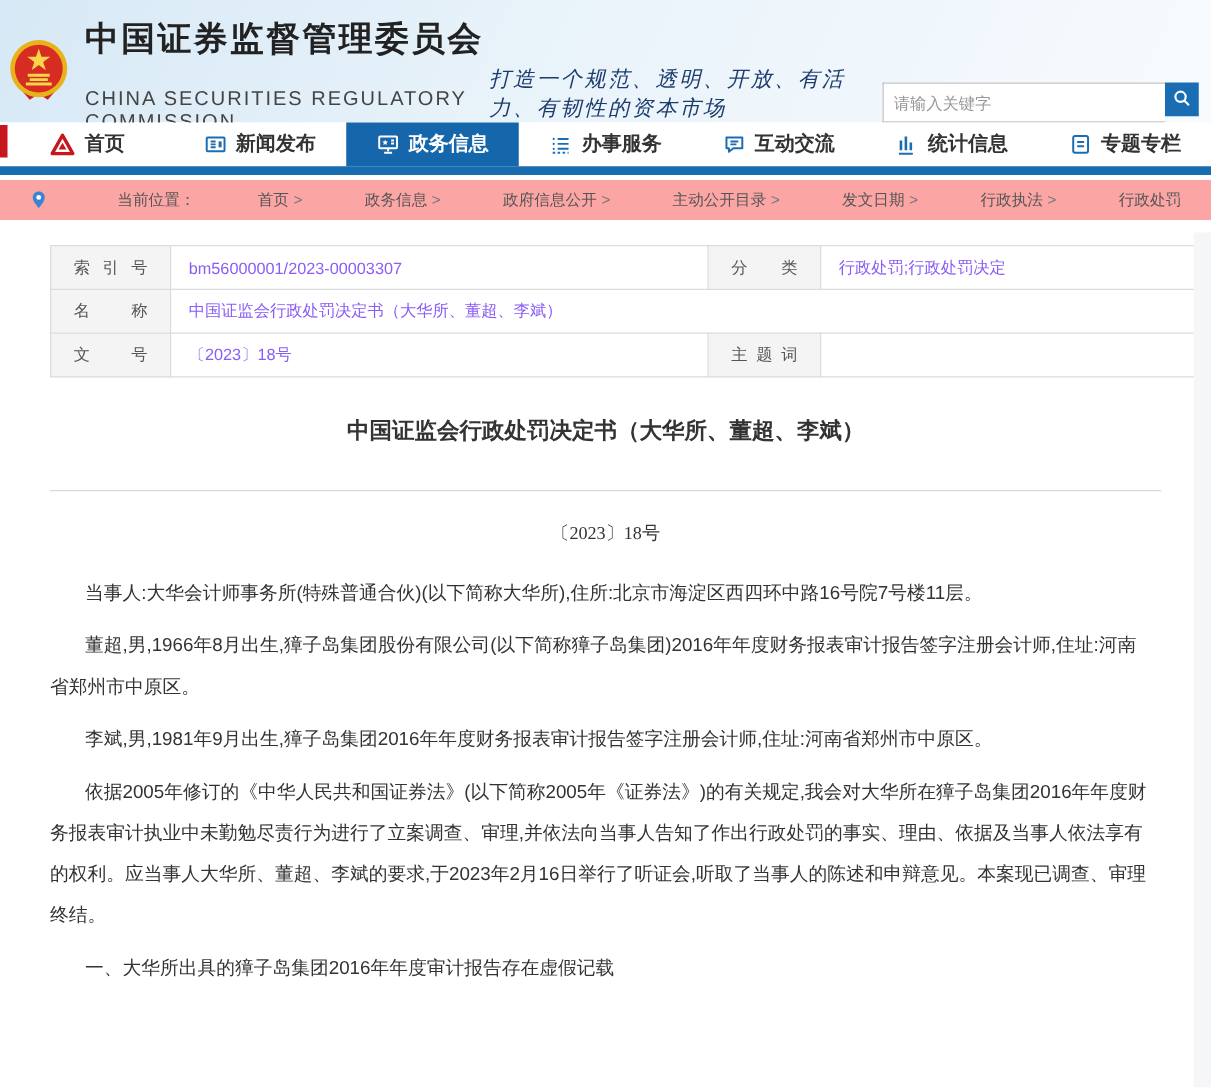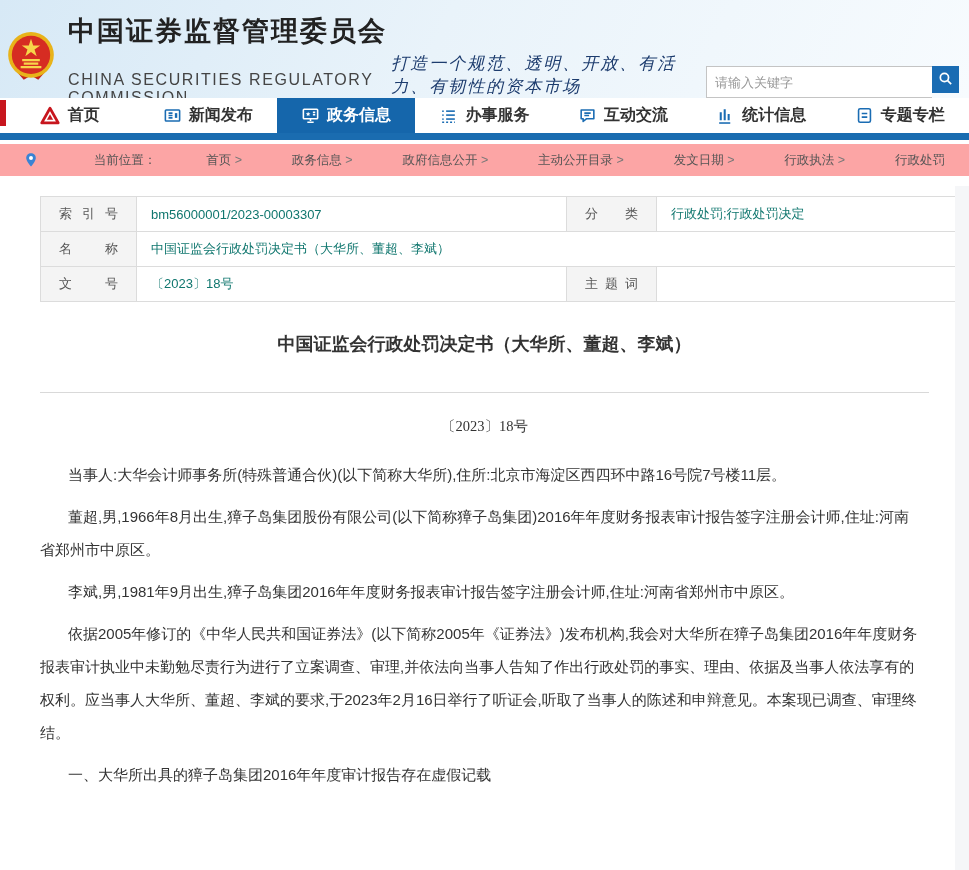--- a/index.html
+++ b/index.html
@@ -31,21 +31,21 @@
   .breadcrumb-bar { margin-top:4px; height:32px; background:#fca5a5; display:flex; align-items:center; padding:0 24px; font-size:12.5px; color:#555;justify-content:space-between; }
   .breadcrumb-bar .pin { margin-right:6px; display:flex; }
   .crumb { color:#555; cursor:pointer; }
   .crumb:not(:last-child)::after { content:" > "; color:#777; cursor:default; }
 
   
   .content { background:#fff; padding:20px 40px 0 40px; position:relative; }
   .right-strip { position:absolute; right:0; top:186px; bottom:0; width:14px; background:#f5f6f8; }
 
   table.meta { width:954px; border-collapse:collapse; table-layout:fixed; }
-  table.meta td { border:1px solid #dcdcdc; height:35px; font-size:13px; padding:4px 14px; color:#0f766e; background:#fff; }
+  table.meta td { border:1px solid #dcdcdc; height:35px; font-size:13px; padding:4px 14px; color:#8b5cf6; background:#fff; }
   table.meta td.lbl { background:#f4f4f4; width:96px; color:#555; text-align:justify; text-align-last:justify; padding:6px 18px; }
   table.meta td.lbl2 { width:90px; }
   table.meta td.v1 { width:430px; }
 
   .doc-title { text-align:center; font-size:18px; font-weight:bold; color:#333; margin-top:30px; }
   .doc-hr { border:none; border-top:1px solid #d9d9d9; margin:36px 0 0 0; }
   .doc-no { text-align:center; font-size:14.5px; color:#333; margin-top:24px; font-family:"Liberation Serif","DejaVu Serif",serif; }
 
   .doc-body { margin-top:22px; padding-right:8px; }
   .doc-body p { font-size:15px; line-height:33px; color:#333; text-indent:28px; margin:9px 0; }
@@ -211,20 +211,20 @@
       </table>
 
     <h1 class="doc-title">中国证监会行政处罚决定书（大华所、董超、李斌）</h1>
     <hr class="doc-hr">
     <div class="doc-no">〔2023〕18号</div>
 
     <div class="doc-body">
       <p>当事人:大华会计师事务所(特殊普通合伙)(以下简称大华所),住所:北京市海淀区西四环中路16号院7号楼11层。</p>
       <p>董超,男,1966年8月出生,獐子岛集团股份有限公司(以下简称獐子岛集团)2016年年度财务报表审计报告签字注册会计师,住址:河南省郑州市中原区。</p>
       <p>李斌,男,1981年9月出生,獐子岛集团2016年年度财务报表审计报告签字注册会计师,住址:河南省郑州市中原区。</p>
-      <p>依据2005年修订的《中华人民共和国证券法》(以下简称2005年《证券法》)发布机构,我会对大华所在獐子岛集团2016年年度财务报表审计执业中未勤勉尽责行为进行了立案调查、审理,并依法向当事人告知了作出行政处罚的事实、理由、依据及当事人依法享有的权利。应当事人大华所、董超、李斌的要求,于2023年2月16日举行了听证会,听取了当事人的陈述和申辩意见。本案现已调查、审理终结。</p>
+      <p>依据2005年修订的《中华人民共和国证券法》(以下简称2005年《证券法》)的有关规定,我会对大华所在獐子岛集团2016年年度财务报表审计执业中未勤勉尽责行为进行了立案调查、审理,并依法向当事人告知了作出行政处罚的事实、理由、依据及当事人依法享有的权利。应当事人大华所、董超、李斌的要求,于2023年2月16日举行了听证会,听取了当事人的陈述和申辩意见。本案现已调查、审理终结。</p>
       <p>一、大华所出具的獐子岛集团2016年年度审计报告存在虚假记载</p>
 
     </div>
   </div>
 
   <div class="right-strip"></div>
 </div>
 
 </body></html>

